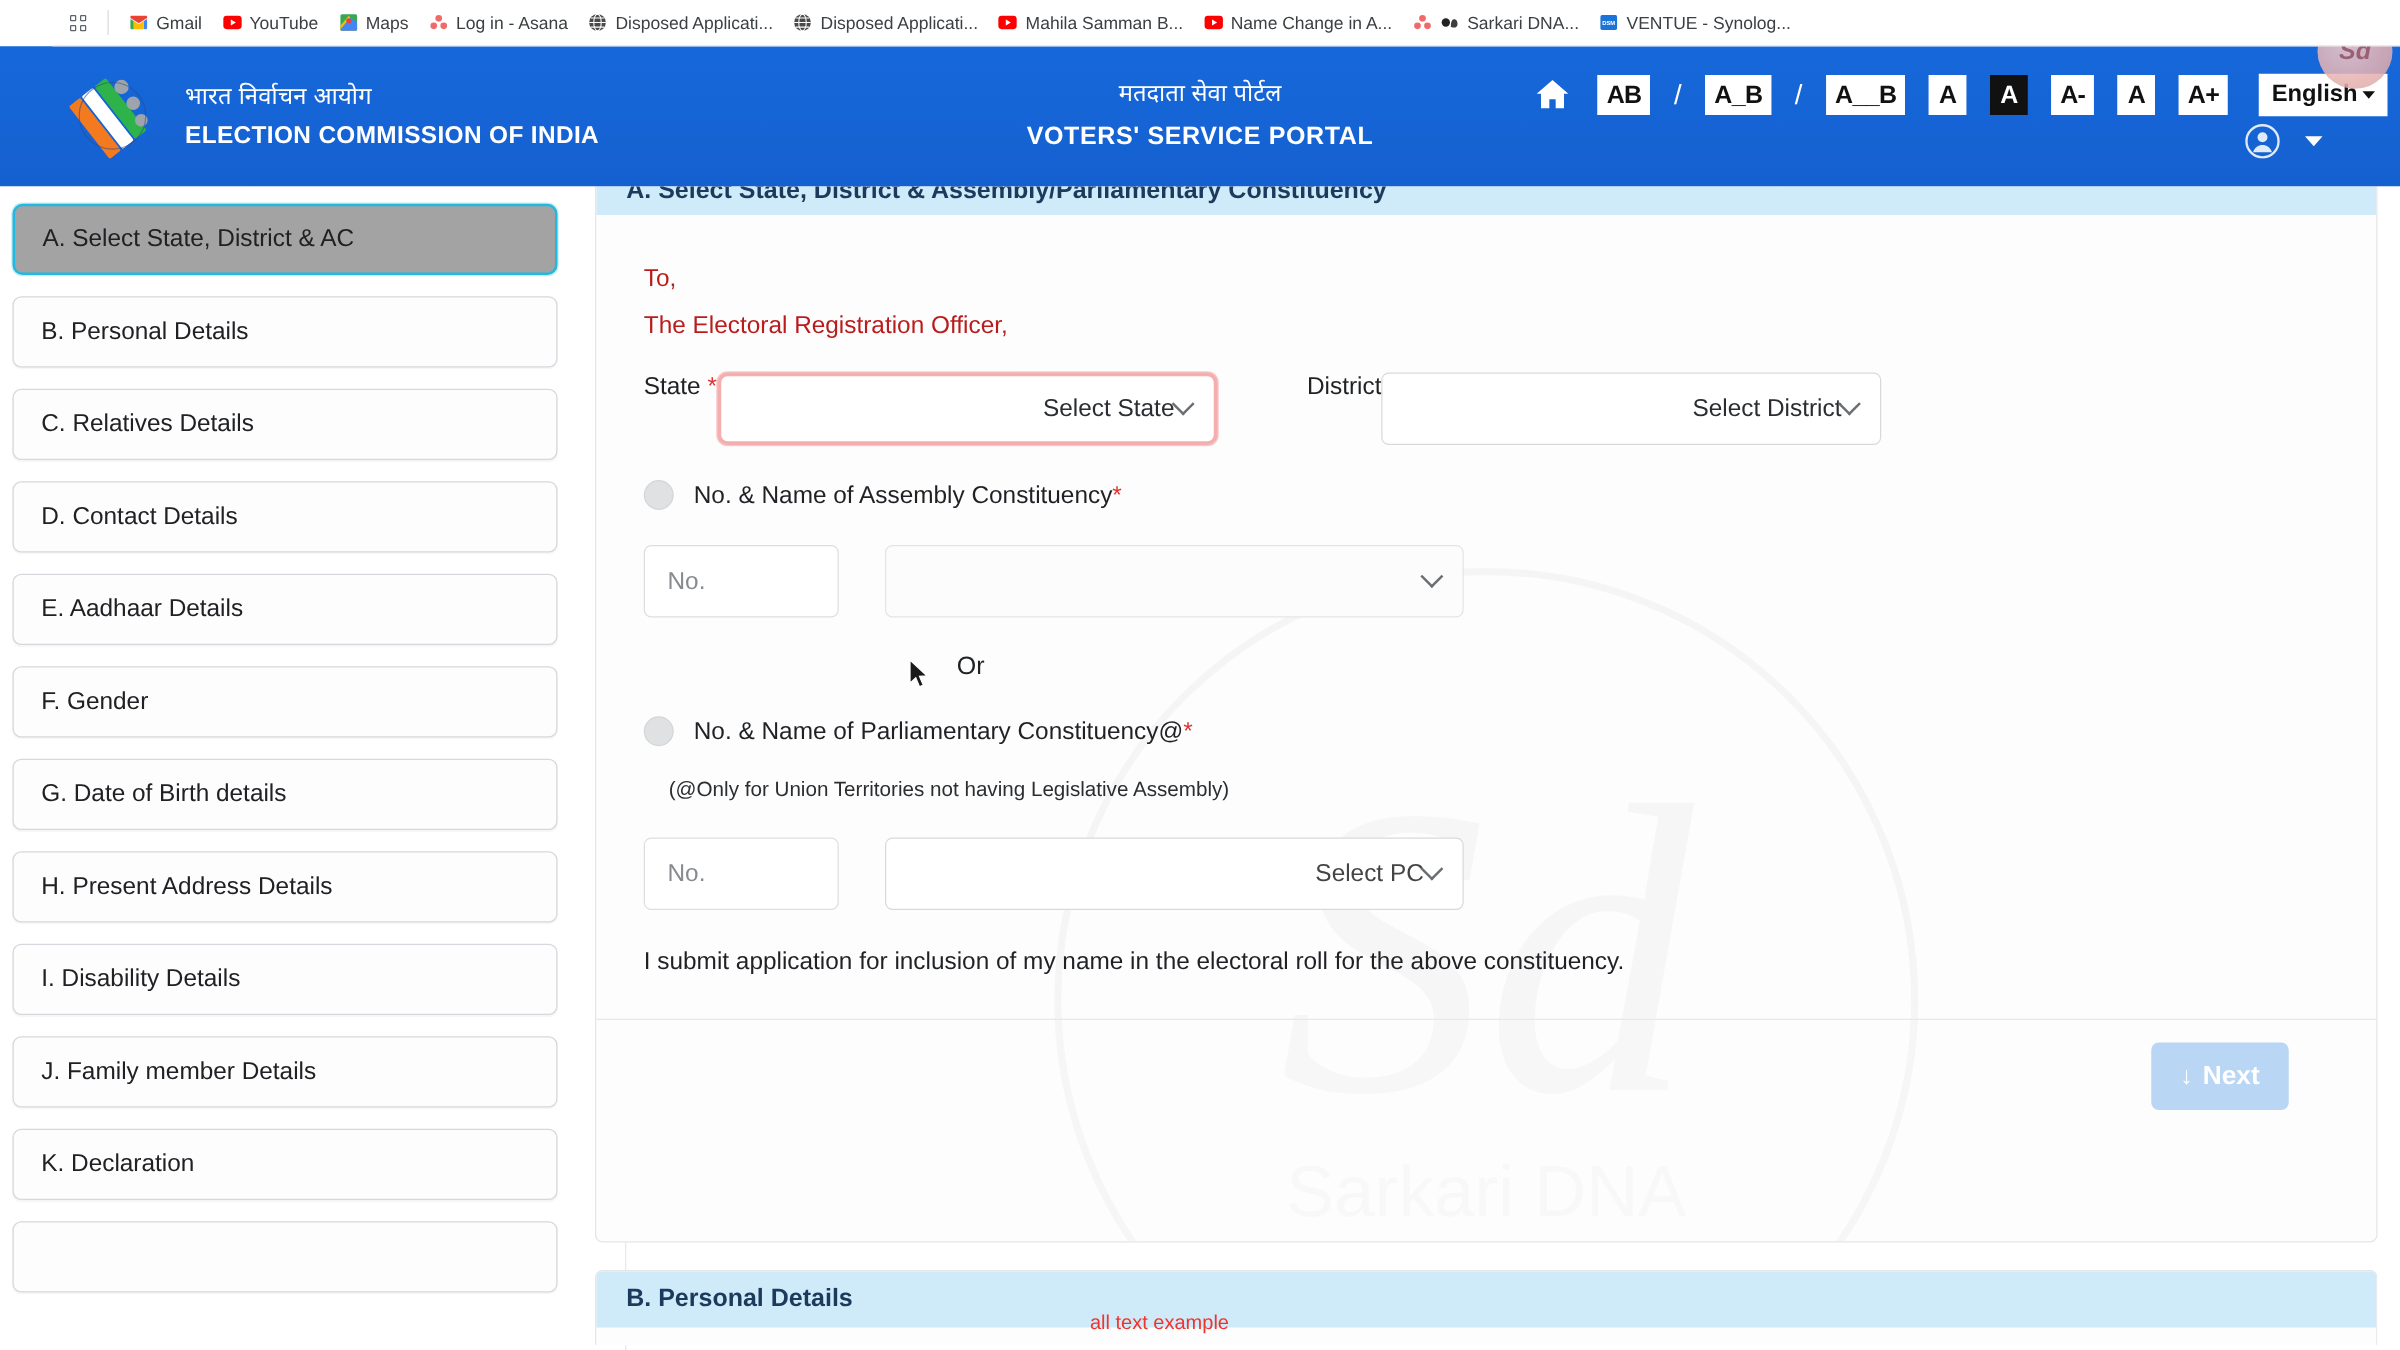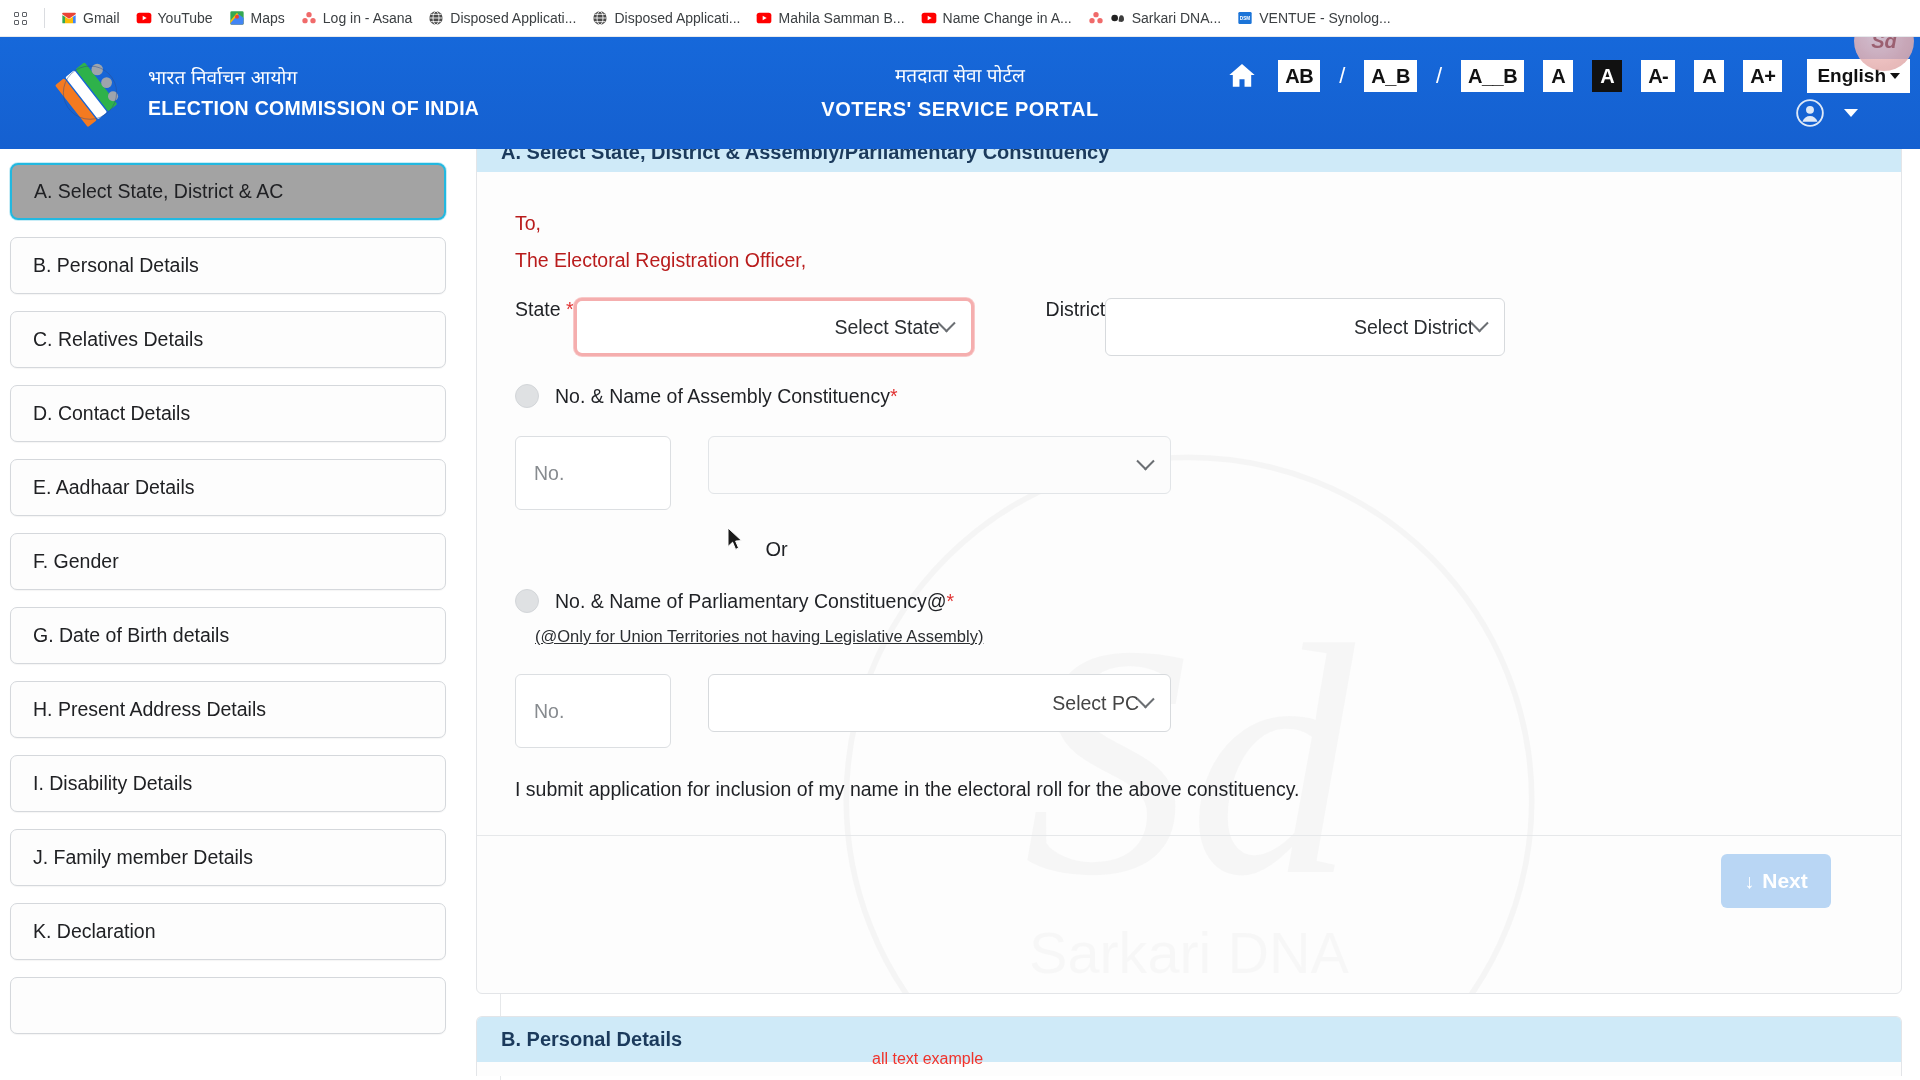--- a/index.html
+++ b/index.html
@@ -14,20 +14,21 @@
   .bookmarks-bar {
     height: 37px;
     background: #ffffff;
     display: flex;
     align-items: center;
     padding: 0 6px;
     gap: 0;
     border-bottom: 1px solid #e8eaed;
     position: relative;
     z-index: 40;
+    margin-left: 42px;
   }
   .apps-grid {
     width: 28px; height: 28px;
     display: flex; align-items: center; justify-content: center;
     flex: none; margin-right: 2px;
   }
   .apps-grid .dots {
     display: grid;
     grid-template-columns: repeat(2, 5px);
     grid-template-rows: repeat(2, 5px);
@@ -210,32 +211,32 @@
 
   .radio-line { display: flex; align-items: center; gap: 16px; margin-top: 28px; }
   .radio {
     width: 24px; height: 24px; border-radius: 50%;
     background: #dfe1e3; border: 1px solid #d3d6d9; flex: none; cursor: pointer;
   }
   .radio-lbl { font-size: 19.5px; color: #1f2125; }
 
   .input-row { display: flex; gap: 37px; margin-top: 28px; }
   .txt {
-    height: 74px; width: 156px;
+    height: 58px; width: 156px;
     border: 1px solid #dcdfe2; border-radius: 6px; background: #fff;
     font-size: 19.5px; color: #878b8f; padding: 0 18px;
     display: flex; align-items: center;
   }
   .sel.wide { width: 463px; }
 
   .or-line {
     margin-top: 28px; font-size: 20px; color: #1f2125;
     width: 523px; text-align: center;
   }
-  .note { font-size: 16.5px; color: #2b2e31; margin-top: 14px; padding-left: 20px; text-decoration: underline;}
+  .note { font-size: 16.5px; color: #2b2e31; margin-top: 26px; padding-left: 20px;}
 
   .divider { border-top: 1px solid #e6e8ea; margin: 34px -40px 0 -38px; }
   .submit-line { font-size: 19.5px; color: #1f2125; margin-top: 30px; }
 
   .next-wrap { display: flex; justify-content: flex-end; padding: 18px 30px 0 0; }
   .next-btn {
     background: #b9d6f4; color: #fff; border: none; border-radius: 6px;
     font-size: 21px; font-weight: 600; height: 54px; width: 110px;
     display: flex; align-items: center; justify-content: center; gap: 8px;
     cursor: pointer; font-family: "Liberation Sans", sans-serif;

